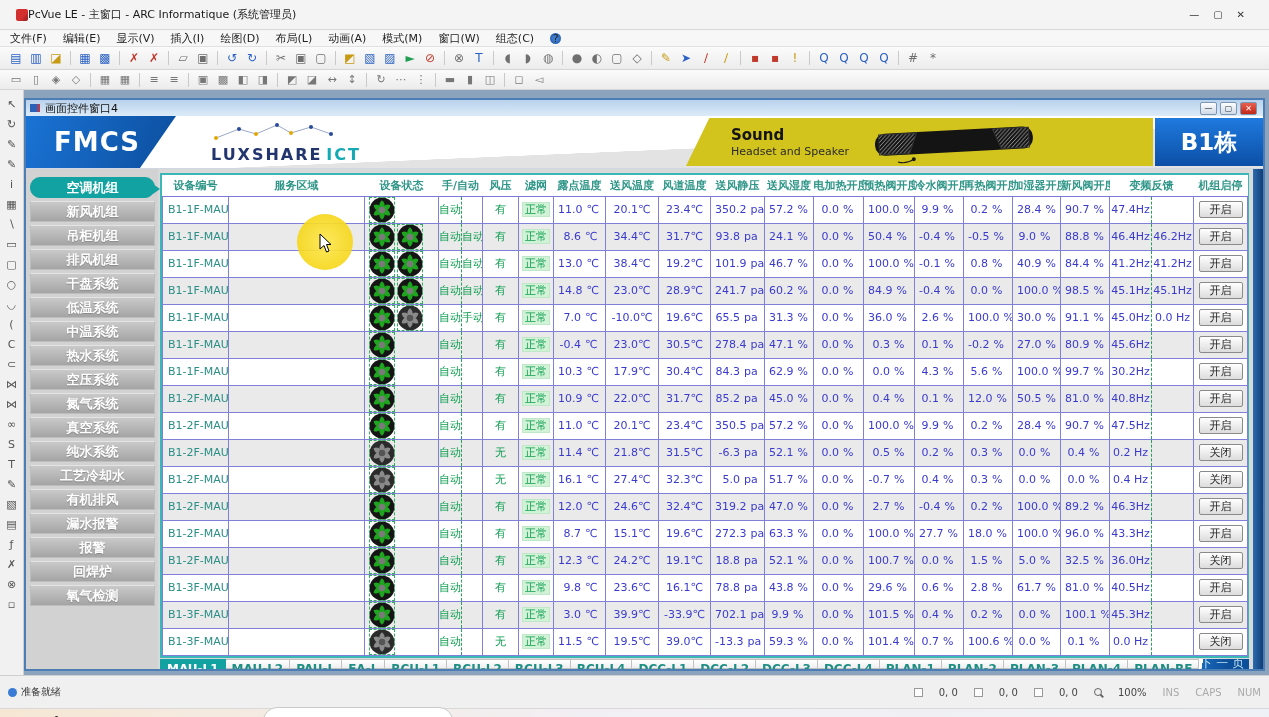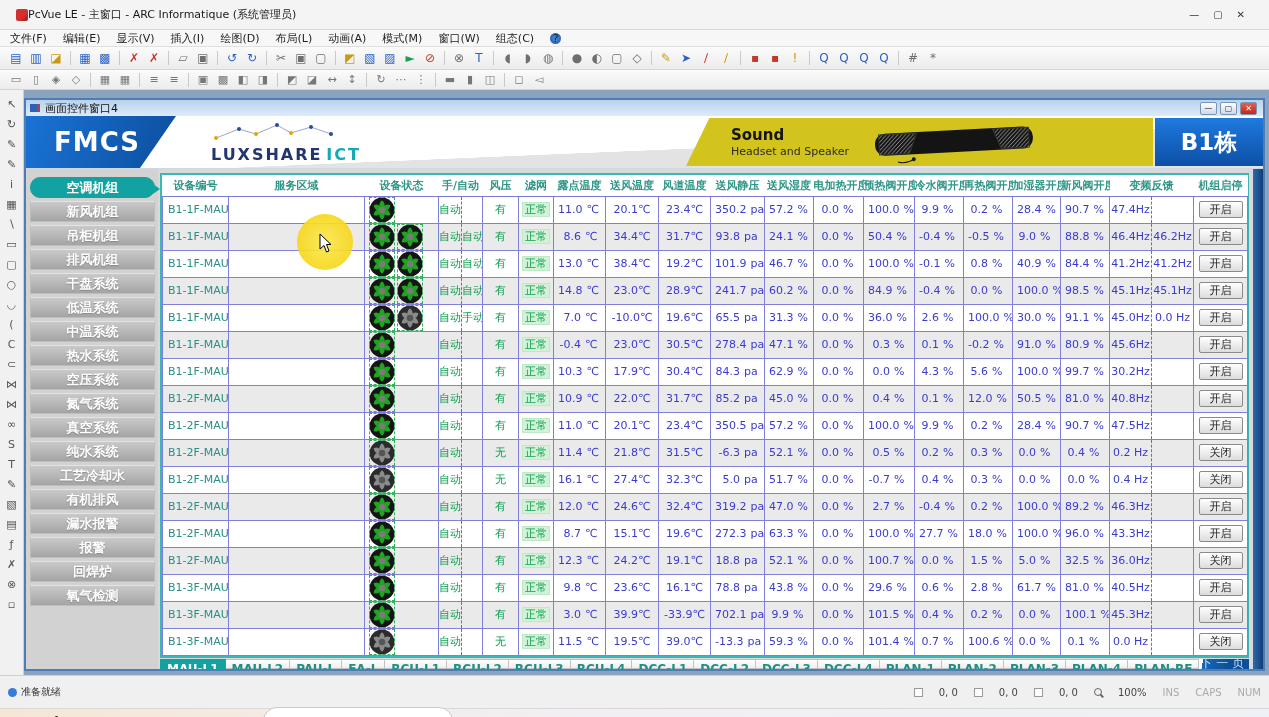--- a/index.html
+++ b/index.html
@@ -952,21 +952,21 @@
                         </span>
                       </td>
                       <td class="v">
                         <span class="vwrap">
                           <span class="val">-0.2</span>
                           <span class="unit">%</span>
                         </span>
                       </td>
                       <td class="v">
                         <span class="vwrap">
-                          <span class="val">91.0</span>
+                          <span class="val">27.0</span>
                           <span class="unit">%</span>
                         </span>
                       </td>
                       <td class="v">
                         <span class="vwrap">
                           <span class="val">80.9</span>
                           <span class="unit">%</span>
                         </span>
                       </td>
                       <td class="v">

